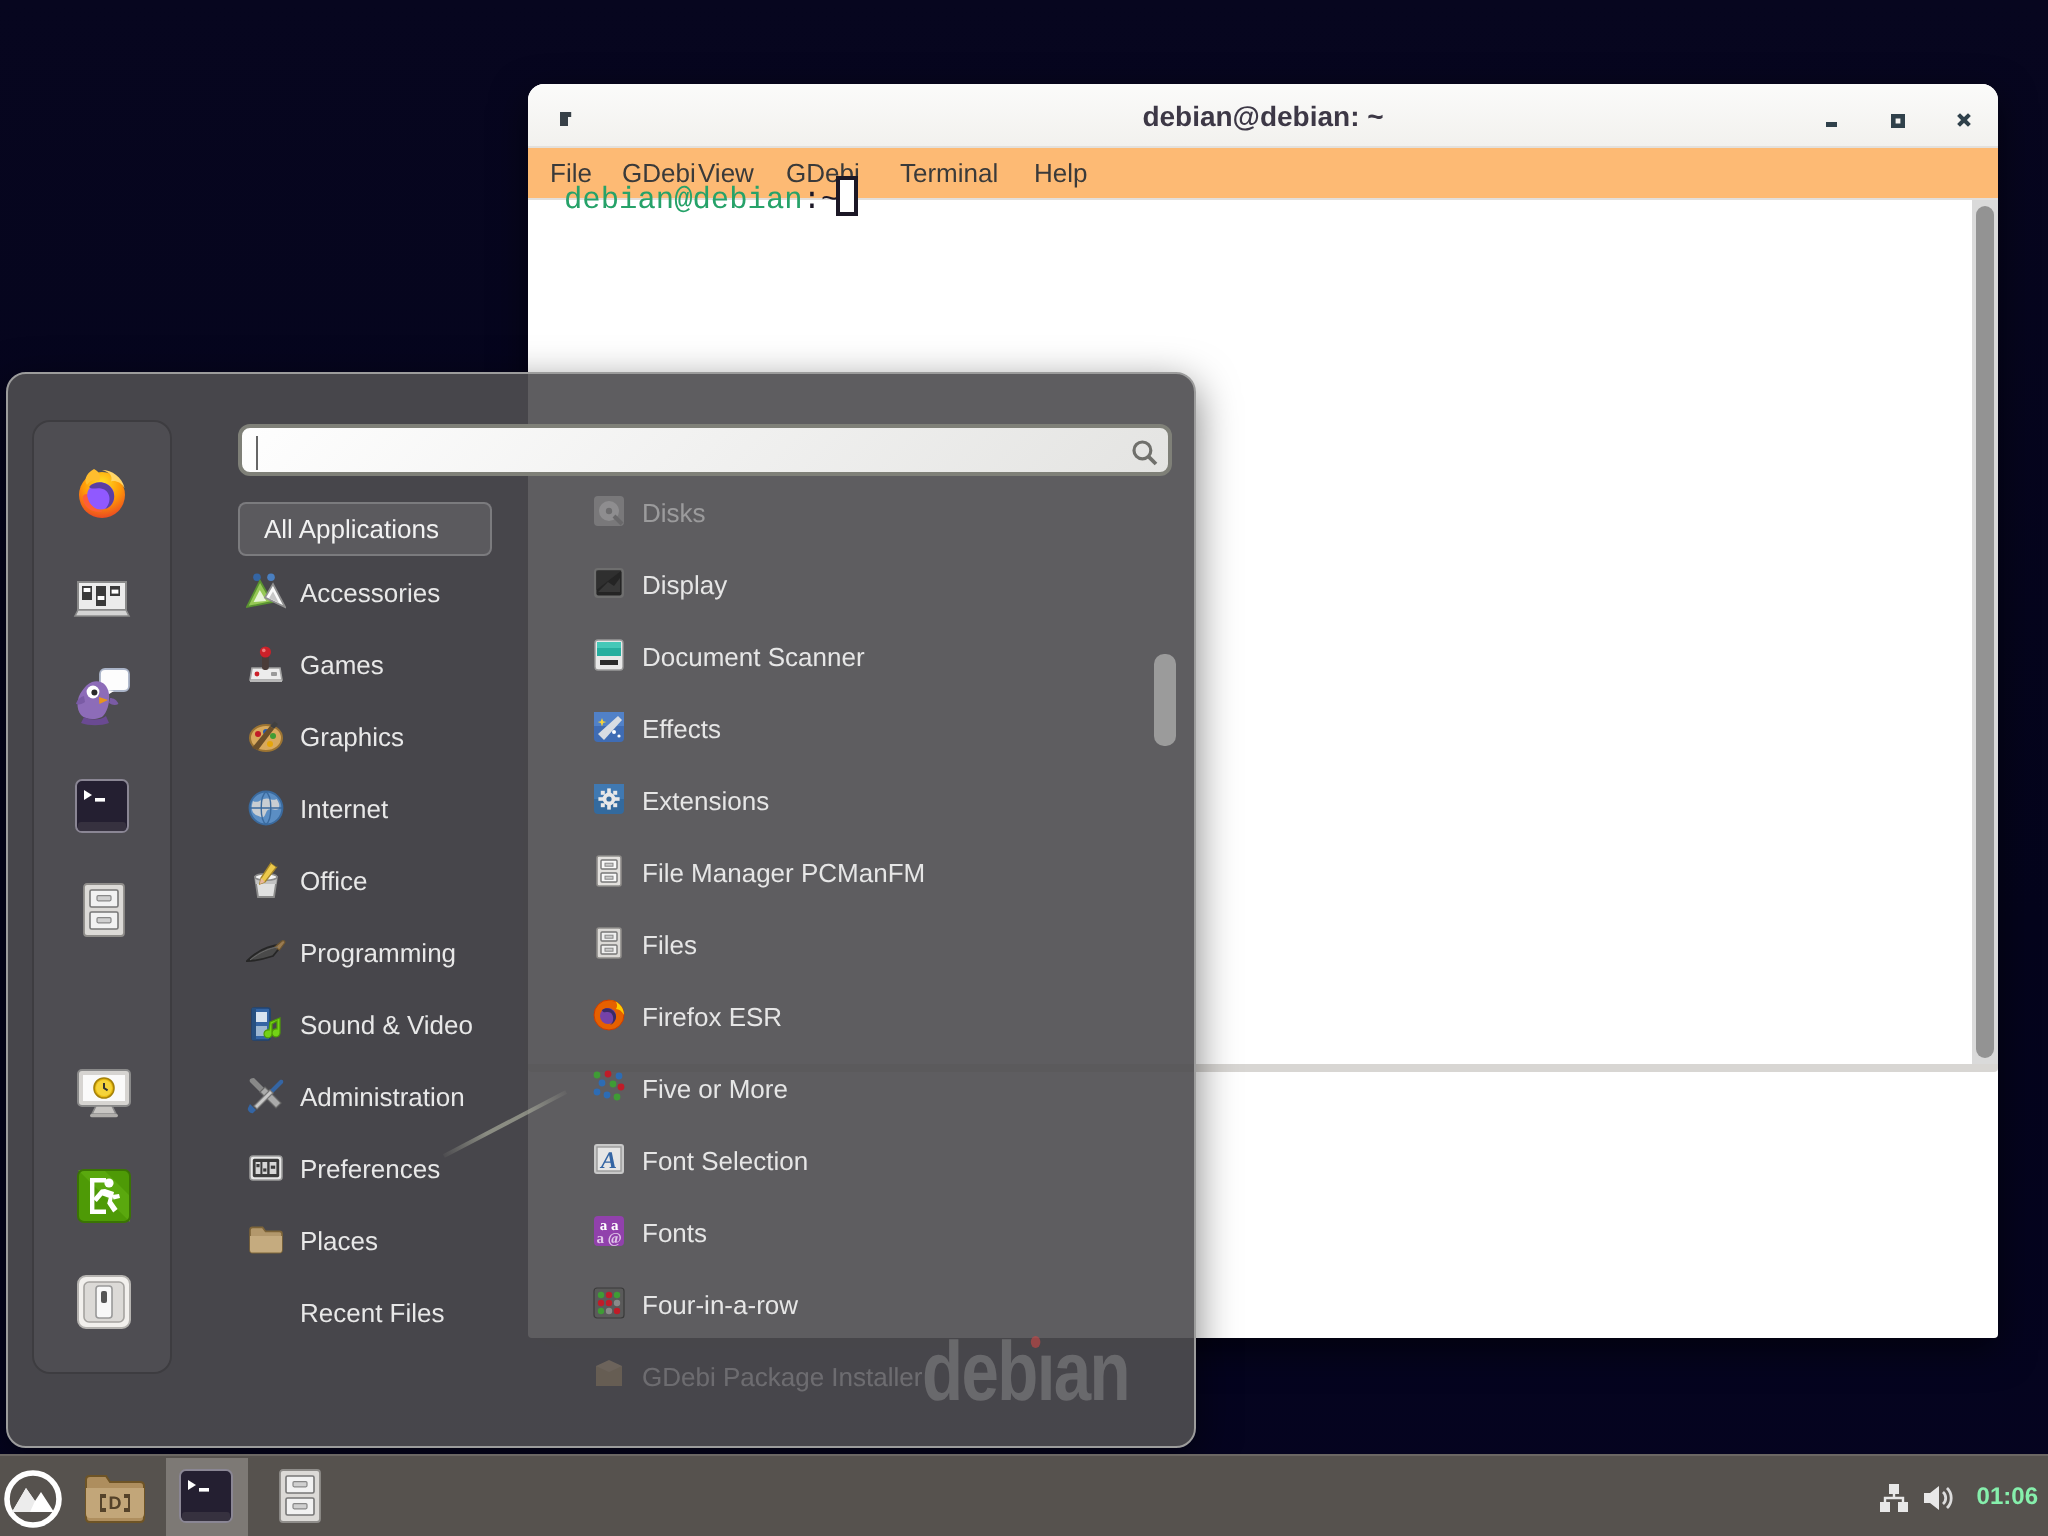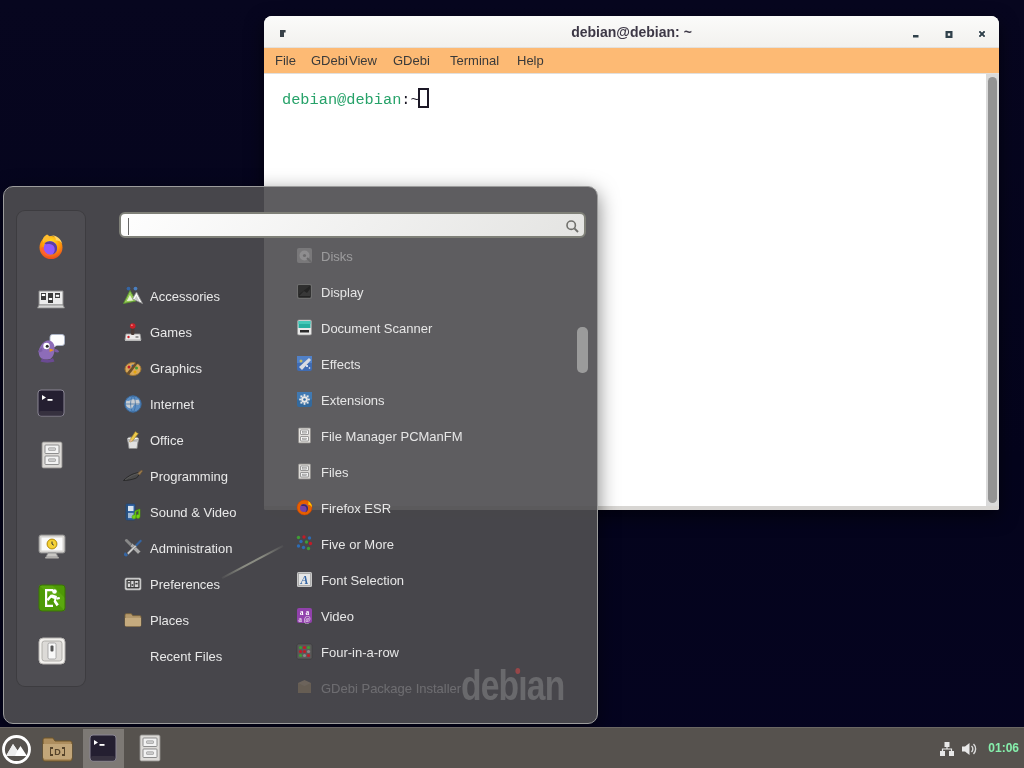--- a/index.html
+++ b/index.html
@@ -2,21 +2,21 @@
 <html><head>
 <meta charset="utf-8">
 <style>
   * { margin:0; padding:0; box-sizing:border-box; }
   html,body { width:1024px; height:768px; overflow:hidden; }
   body { font-family:"Liberation Sans", sans-serif; position:relative;
          background:linear-gradient(180deg,#07061f 0%,#04041c 60%,#050420 100%); }
   .abs { position:absolute; }
 
   
-  #term { position:absolute; left:264px; top:16px; width:735px; height:494px;
+  #term { position:absolute; left:264px; top:42px; width:735px; height:627px;
           border-radius:8px 8px 2px 2px;
           box-shadow:0 6px 18px rgba(0,0,0,0.55);
           background:#fff; }
   #term .titlebar { position:absolute; left:0; top:0; width:735px; height:32px;
           border-radius:8px 8px 0 0;
           background:linear-gradient(#fbfbfa,#f2f1ee);
           border-bottom:1px solid #e3e0dc; }
   #term .title { position:absolute; left:0; top:8px; width:735px; text-align:center;
           font-size:14px; font-weight:bold; color:#3d3846; }
   #term .menubar { position:absolute; left:0; top:32px; width:735px; height:26px;
@@ -116,20 +116,21 @@
 
 <div id="menu">
   <div id="fav"></div>
   <div id="search">
       <div class="caret"></div>
     <svg class="abs" style="right:4px;top:5px" width="15" height="15" viewBox="0 0 15 15">
       <circle cx="6.2" cy="6.2" r="4.2" fill="none" stroke="#70706c" stroke-width="1.6"></circle>
       <line x1="9.4" y1="9.4" x2="13" y2="13" stroke="#70706c" stroke-width="1.9"></line>
     </svg>
   </div>
+  <div id="allapps">All Applications</div>
 
   <div class="cat" style="top:102px">
       <svg class="ci" viewBox="0 0 20 20">
         <circle cx="5.5" cy="2.6" r="1.9" fill="#3465a4"></circle>
         <circle cx="12.5" cy="2.6" r="1.9" fill="#4a7fc0"></circle>
         <path d="M0.5 17.5L7 4.5l6 10.5z" fill="#97c956" stroke="#5a9431" stroke-width="0.9"></path>
         <path d="M3.8 15l3.1-6 3.2 5.5z" fill="#e8f4d8"></path>
         <path d="M19.5 17.5L13.5 6l-4 6.8z" fill="#fafafa" stroke="#909090" stroke-width="0.9"></path>
         <path d="M16.5 15.5l-3-5.8-2 3.4z" fill="#c8c8c8"></path>
       </svg>
@@ -339,21 +340,21 @@
         <text x="8.5" y="13" font-family="Liberation Serif" font-size="12" font-style="italic" font-weight="bold" fill="#3465a4" text-anchor="middle">A</text>
       </svg>
       <span class="al">Font Selection</span>
     </div>
   <div class="app" style="top:422px">
       <svg class="ai" viewBox="0 0 17 17">
         <rect x="1" y="1" width="15" height="15" rx="2" fill="#9141ac"></rect>
         <text x="8.5" y="8" font-family="Liberation Serif" font-size="7.5" font-weight="bold" fill="#fff" text-anchor="middle">a a</text>
         <text x="8.5" y="14.5" font-family="Liberation Serif" font-size="7.5" font-weight="bold" fill="#e0c8e8" text-anchor="middle">a @</text>
       </svg>
-      <span class="al">Video</span>
+      <span class="al">Fonts</span>
     </div>
   <div class="app" style="top:458px">
       <svg class="ai" viewBox="0 0 17 17">
         <rect x="1" y="1" width="15" height="15" rx="1.5" fill="#5a5a5a" stroke="#3a3a3a" stroke-width="0.6"></rect>
         <circle cx="4.5" cy="4.5" r="1.6" fill="#3f9c35"></circle>
         <circle cx="8.5" cy="4.5" r="1.6" fill="#c01c28"></circle>
         <circle cx="12.5" cy="4.5" r="1.6" fill="#3f9c35"></circle>
         <circle cx="4.5" cy="8.5" r="1.6" fill="#c01c28"></circle>
         <circle cx="8.5" cy="8.5" r="1.6" fill="#c01c28"></circle>
         <circle cx="12.5" cy="8.5" r="1.6" fill="#8a8a8a"></circle>

